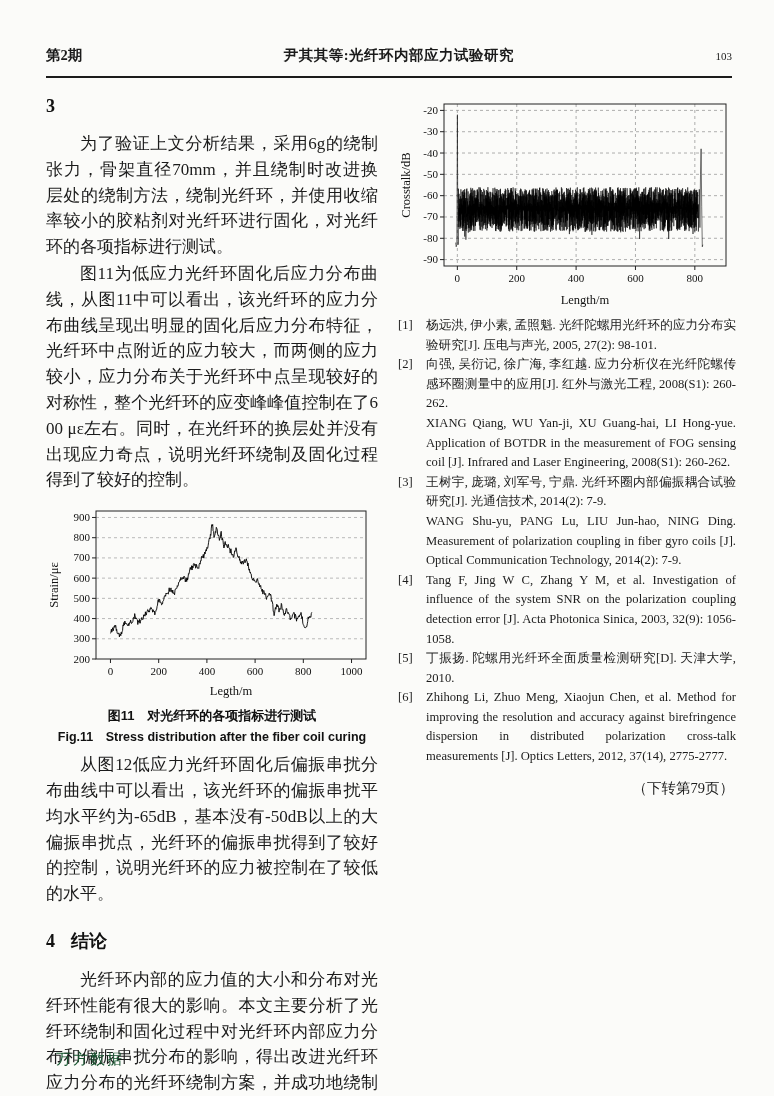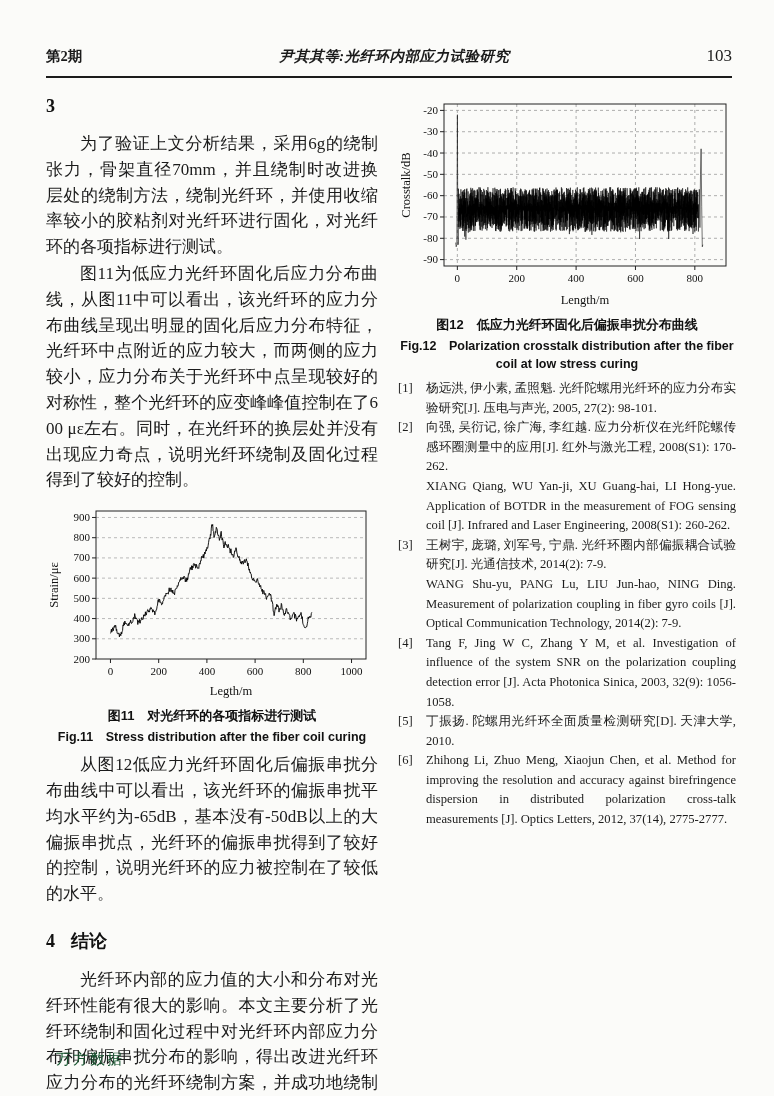--- a/index.html
+++ b/index.html
@@ -3,22 +3,22 @@
 <meta charset="utf-8">
 <style>
   html,body{margin:0;padding:0;background:#d9d9d5;}
   .page{position:relative;width:774px;height:1096px;margin:0 auto;background:#fbfbf9;
         font-family:"Liberation Serif",serif;color:#1b1b1b;overflow:hidden;
         box-shadow:0 0 6px rgba(0,0,0,.25);}
   
   .header{position:absolute;top:46px;left:46px;width:686px;display:flex;
           justify-content:space-between;align-items:baseline;font-size:14.5px;}
   .header .issue{font-weight:bold;}
-  .header .running-title{font-weight:bold;letter-spacing:.5px;font-style:italic;}
-  .header .pageno{font-size:17px;}
+  .header .running-title{font-weight:bold;letter-spacing:.5px;}
+  .header .pageno{font-size:11px;}
   .header-rule{position:absolute;top:76px;left:46px;width:686px;height:2px;background:#1b1b1b;}
   
   .col{position:absolute;top:92px;}
   .col-left{left:46px;width:332px;}
   .col-right{left:398px;top:88px;width:338px;}
   
   .sec-heading{display:flex;gap:16px;align-items:baseline;margin:4px 0 14px 0;
                font-family:"Liberation Sans",sans-serif;font-weight:700;font-size:18px;color:#111;}
   .sec-heading .sec-no{font-family:"Liberation Serif",serif;font-weight:700;}
   .sec4{margin-top:22px;}
@@ -162,37 +162,33 @@
           <line x1="42" x2="46" y1="120.9736842105263" y2="120.9736842105263" stroke="#222" stroke-width="1"></line>
           <text x="40" y="124.4736842105263" text-anchor="end" font-size="11" font-family="Liberation Serif, serif" fill="#111">-70</text>
           <line x1="42" x2="46" y1="142.28947368421052" y2="142.28947368421052" stroke="#222" stroke-width="1"></line>
           <text x="40" y="145.78947368421052" text-anchor="end" font-size="11" font-family="Liberation Serif, serif" fill="#111">-80</text>
           <line x1="42" x2="46" y1="163.60526315789474" y2="163.60526315789474" stroke="#222" stroke-width="1"></line>
           <text x="40" y="167.10526315789474" text-anchor="end" font-size="11" font-family="Liberation Serif, serif" fill="#111">-90</text>
           <text x="187" y="208" text-anchor="middle" font-size="12.5" font-family="Liberation Serif, serif" fill="#111">Length/m</text>
           <text x="12" y="89" text-anchor="middle" font-size="12.5" font-family="Liberation Serif, serif" fill="#111" transform="rotate(-90 12 89)">Crosstalk/dB</text>
           <path d="M57.6 146.6L58.2 150.8L58.8 148.7L59.1 89.0L59.4 18.7L59.7 99.7L60.0 140.2L60.2 148.7L60.5 92.7L60.7 131.1L60.8 112.0L61.0 125.7L61.1 97.8L61.3 124.6L61.4 102.8L61.6 119.8L61.7 108.1L61.9 132.9L62.0 111.5L62.2 131.2L62.3 103.3L62.5 130.1L62.6 100.3L62.8 128.6L62.9 93.3L63.1 132.1L63.2 102.3L63.4 118.3L63.5 103.2L63.7 117.1L63.8 107.7L64.0 123.9L64.1 96.0L64.3 130.5L64.4 109.3L64.6 135.0L64.7 95.4L64.9 132.2L65.0 101.8L65.2 126.3L65.3 94.1L65.5 130.2L65.6 105.0L65.8 134.9L65.9 99.0L66.1 124.8L66.2 96.6L66.4 121.1L66.5 93.3L66.7 140.6L66.8 96.5L67.0 127.0L67.1 106.0L67.3 117.3L67.4 104.4L67.6 133.3L67.7 102.1L67.9 143.7L68.0 102.2L68.2 134.9L68.3 93.3L68.5 121.1L68.6 117.7L68.8 132.7L68.9 92.5L69.1 125.1L69.2 111.3L69.4 129.0L69.5 105.4L69.7 125.9L69.8 102.4L70.0 119.7L70.1 95.4L70.3 136.6L70.4 110.6L70.6 131.7L70.7 108.7L70.9 117.8L71.0 110.0L71.2 132.2L71.3 100.3L71.5 123.9L71.6 105.0L71.8 135.8L71.9 97.7L72.1 127.1L72.2 108.7L72.4 134.4L72.5 97.1L72.7 130.1L72.8 91.8L73.0 132.5L73.1 99.4L73.3 130.6L73.4 93.7L73.6 134.2L73.7 109.7L73.9 124.5L74.0 96.6L74.2 128.8L74.3 101.5L74.5 119.5L74.6 92.3L74.8 126.3L74.9 100.1L75.1 130.0L75.2 104.8L75.4 134.9L75.5 108.1L75.7 130.8L75.8 94.9L76.0 119.0L76.1 93.9L76.3 121.6L76.4 107.7L76.6 117.3L76.7 102.1L76.9 134.9L77.0 94.6L77.2 129.8L77.3 101.4L77.5 129.6L77.6 103.7L77.8 124.8L77.9 102.9L78.1 125.9L78.2 102.3L78.4 126.1L78.5 101.6L78.7 120.8L78.8 99.3L79.0 116.3L79.1 93.8L79.3 114.2L79.4 93.4L79.6 124.3L79.7 97.6L79.9 125.8L80.0 95.6L80.2 119.6L80.3 103.2L80.5 122.6L80.6 110.8L80.8 121.1L80.9 91.3L81.1 125.1L81.2 108.2L81.4 129.6L81.5 111.0L81.7 121.2L81.8 106.1L82.0 133.6L82.1 91.3L82.3 134.2L82.4 92.7L82.6 118.7L82.7 108.4L82.9 117.3L83.0 98.3L83.2 126.0L83.3 94.0L83.5 119.6L83.6 107.9L83.8 130.7L83.9 105.7L84.1 134.6L84.2 111.7L84.4 125.3L84.5 95.9L84.7 113.7L84.8 107.7L85.0 132.5L85.1 98.6L85.3 120.2L85.4 109.1L85.6 129.5L85.7 92.9L85.9 116.9L86.0 102.9L86.2 128.8L86.3 110.2L86.5 127.0L86.6 94.5L86.8 118.0L86.9 110.5L87.1 121.6L87.2 109.6L87.4 133.1L87.5 99.3L87.7 126.6L87.8 101.8L88.0 129.3L88.1 99.4L88.3 116.6L88.4 94.0L88.6 119.4L88.7 102.8L88.9 134.5L89.0 102.3L89.2 121.6L89.3 95.7L89.5 132.1L89.6 95.4L89.8 128.2L89.9 91.2L90.1 127.6L90.2 105.9L90.4 120.1L90.5 96.7L90.7 122.5L90.8 100.5L91.0 124.6L91.1 100.5L91.3 118.1L91.4 105.8L91.6 125.8L91.7 102.7L91.9 128.4L92.0 95.7L92.2 130.0L92.3 96.2L92.5 130.5L92.6 103.1L92.8 124.8L92.9 106.4L93.1 118.0L93.2 105.2L93.4 122.4L93.5 108.9L93.7 120.0L93.8 101.4L94.0 131.9L94.1 96.3L94.3 127.9L94.4 109.9L94.6 123.9L94.7 97.7L94.9 117.6L95.0 92.2L95.2 127.6L95.3 98.8L95.5 129.2L95.6 111.0L95.8 119.2L95.9 104.5L96.1 119.6L96.2 111.5L96.4 122.7L96.5 99.3L96.7 128.1L96.8 91.7L97.0 127.9L97.1 100.0L97.3 124.2L97.4 97.0L97.6 134.8L97.7 110.0L97.9 135.1L98.0 93.1L98.2 129.9L98.3 103.4L98.5 129.9L98.6 95.4L98.8 125.3L98.9 97.9L99.1 133.0L99.2 93.1L99.4 127.6L99.5 102.3L99.7 123.1L99.8 99.7L100.0 129.0L100.1 114.5L100.3 131.0L100.4 94.1L100.6 133.5L100.7 108.8L100.9 133.4L101.0 110.4L101.2 120.6L101.3 102.5L101.5 129.9L101.6 101.7L101.8 135.3L101.9 93.7L102.1 117.6L102.2 109.0L102.4 128.5L102.5 92.8L102.7 135.7L102.8 97.9L103.0 132.8L103.1 98.4L103.3 134.6L103.4 100.3L103.6 130.0L103.7 101.2L103.9 130.2L104.0 110.0L104.2 116.5L104.3 105.7L104.5 129.3L104.6 97.3L104.8 116.0L104.9 102.5L105.1 125.9L105.2 103.1L105.4 117.5L105.5 98.5L105.7 127.2L105.8 98.5L106.0 122.6L106.1 97.5L106.3 127.8L106.4 104.2L106.6 124.6L106.7 105.5L106.9 124.6L107.0 95.0L107.2 118.7L107.3 92.8L107.5 118.7L107.6 110.0L107.8 121.0L107.9 93.9L108.1 130.5L108.2 102.0L108.4 129.4L108.5 110.0L108.7 125.5L108.8 109.1L109.0 129.3L109.1 102.0L109.3 113.6L109.4 101.7L109.6 112.7L109.7 92.2L109.9 121.9L110.0 97.6L110.2 112.9L110.3 100.9L110.5 132.9L110.6 93.9L110.8 134.8L110.9 99.2L111.1 125.6L111.2 97.4L111.4 129.1L111.5 108.5L111.7 135.4L111.8 96.6L112.0 122.6L112.1 97.2L112.3 123.8L112.4 100.1L112.6 116.1L112.7 93.7L112.9 133.7L113.0 92.1L113.2 132.8L113.3 92.0L113.5 126.7L113.6 94.3L113.8 131.6L113.9 105.5L114.1 129.7L114.2 106.8L114.4 134.2L114.5 95.5L114.7 135.2L114.8 102.4L115.0 121.5L115.1 91.4L115.3 119.6L115.4 99.4L115.6 130.6L115.7 106.6L115.9 125.7L116.0 102.8L116.2 122.6L116.3 105.4L116.5 113.9L116.6 104.3L116.8 125.0L116.9 103.7L117.1 131.9L117.2 92.3L117.4 126.3L117.5 94.8L117.7 128.3L117.8 95.9L118.0 126.6L118.1 98.2L118.3 120.2L118.4 104.7L118.6 121.2L118.7 106.5L118.9 134.0L119.0 98.3L119.2 132.4L119.3 111.2L119.5 118.2L119.6 108.3L119.8 127.5L119.9 97.2L120.1 125.3L120.2 108.2L120.4 126.3L120.5 99.5L120.7 134.3L120.8 100.9L121.0 118.7L121.1 102.7L121.3 129.9L121.4 109.1L121.6 114.1L121.7 100.0L121.9 121.9L122.0 94.2L122.2 116.3L122.3 99.6L122.5 124.6L122.6 92.6L122.8 113.3L122.9 99.8L123.1 135.1L123.2 93.4L123.4 129.6L123.5 100.5L123.7 125.4L123.8 107.8L124.0 134.7L124.1 104.7L124.3 122.8L124.4 100.2L124.6 127.8L124.7 95.5L124.9 124.2L125.0 97.5L125.2 113.9L125.3 110.5L125.5 113.9L125.6 100.3L125.8 115.2L125.9 98.4L126.1 132.6L126.2 100.0L126.4 132.4L126.5 106.8L126.7 123.4L126.8 95.1L127.0 123.9L127.1 93.3L127.3 123.0L127.4 109.9L127.6 128.2L127.7 100.6L127.9 130.3L128.0 94.1L128.2 132.5L128.3 94.7L128.5 129.8L128.6 98.9L128.8 128.6L128.9 101.4L129.1 131.7L129.2 109.8L129.4 132.9L129.5 98.3L129.7 132.2L129.8 106.7L130.0 115.3L130.1 108.1L130.3 114.6L130.4 96.6L130.6 125.2L130.7 104.1L130.9 113.7L131.0 97.6L131.2 130.2L131.3 95.2L131.5 134.9L131.6 93.9L131.8 133.9L131.9 108.1L132.1 128.8L132.2 107.1L132.4 125.1L132.5 98.9L132.7 120.3L132.8 98.3L133.0 134.4L133.1 110.4L133.3 125.9L133.4 99.6L133.6 115.8L133.7 108.0L133.9 128.3L134.0 93.5L134.2 121.4L134.3 99.0L134.5 125.3L134.6 109.6L134.8 130.8L134.9 92.7L135.1 125.6L135.2 94.4L135.4 123.4L135.5 101.5L135.7 127.9L135.8 92.5L136.0 135.3L136.1 99.9L136.3 121.9L136.4 103.0L136.6 135.7L136.7 99.7L136.9 132.0L137.0 107.9L137.2 127.5L137.3 97.4L137.5 124.4L137.6 92.6L137.8 128.2L137.9 93.4L138.1 134.6L138.2 96.7L138.4 114.8L138.5 110.1L138.7 126.7L138.8 98.9L139.0 125.1L139.1 92.6L139.3 129.1L139.4 106.3L139.6 118.1L139.7 103.6L139.9 116.8L140.0 106.4L140.2 130.1L140.3 94.1L140.5 118.4L140.6 100.5L140.8 133.2L140.9 108.6L141.1 126.9L141.2 105.8L141.4 118.1L141.5 92.1L141.7 126.8L141.8 91.5L142.0 126.0L142.1 110.7L142.3 121.4L142.4 97.8L142.6 115.1L142.7 96.3L142.9 135.2L143.0 104.3L143.2 125.4L143.3 103.8L143.5 125.5L143.6 104.3L143.8 128.7L143.9 98.8L144.1 127.4L144.2 109.9L144.4 124.6L144.5 104.8L144.7 127.2L144.8 92.2L145.0 135.0L145.1 92.9L145.3 131.5L145.4 108.7L145.6 134.3L145.7 95.4L145.9 114.1L146.0 95.4L146.2 128.9L146.3 100.9L146.5 134.3L146.6 97.0L146.8 115.7L146.9 99.2L147.1 129.0L147.2 100.8L147.4 119.9L147.5 93.4L147.7 133.4L147.8 103.3L148.0 133.6L148.1 98.2L148.3 115.2L148.4 100.1L148.6 128.5L148.7 101.6L148.9 134.6L149.0 92.5L149.2 129.7L149.3 95.6L149.5 131.1L149.6 107.4L149.8 134.5L149.9 102.8L150.1 123.1L150.2 100.3L150.4 128.9L150.5 94.2L150.7 128.5L150.8 98.2L151.0 123.1L151.1 96.0L151.3 131.0L151.4 100.5L151.6 116.3L151.7 105.9L151.9 123.0L152.0 106.0L152.2 114.5L152.3 99.7L152.5 135.7L152.6 108.0L152.8 124.7L152.9 99.1L153.1 118.7L153.2 101.4L153.4 130.0L153.5 99.9L153.7 132.9L153.8 95.1L154.0 134.7L154.1 111.1L154.3 128.1L154.4 98.6L154.6 131.1L154.7 99.5L154.9 123.9L155.0 104.8L155.2 133.9L155.3 100.3L155.5 129.1L155.6 111.9L155.8 125.3L155.9 94.4L156.1 121.1L156.2 93.4L156.4 112.6L156.5 100.2L156.7 122.4L156.8 96.0L157.0 123.0L157.1 109.2L157.3 114.1L157.4 99.0L157.6 120.7L157.7 94.7L157.9 133.3L158.0 91.5L158.2 134.6L158.3 100.4L158.5 119.3L158.6 93.9L158.8 118.3L158.9 93.8L159.1 124.9L159.2 93.5L159.4 114.1L159.5 94.3L159.7 128.6L159.8 107.4L160.0 115.3L160.1 97.5L160.3 127.3L160.4 113.7L160.6 123.3L160.7 105.0L160.9 114.4L161.0 97.1L161.2 124.0L161.3 105.7L161.5 133.7L161.6 95.6L161.8 124.0L161.9 111.0L162.1 129.2L162.2 105.9L162.4 134.7L162.5 103.9L162.7 126.1L162.8 103.5L163.0 126.1L163.1 110.8L163.3 116.7L163.4 91.3L163.6 121.9L163.7 103.6L163.9 130.9L164.0 92.6L164.2 134.8L164.3 106.5L164.5 121.5L164.6 98.4L164.8 115.3L164.9 98.5L165.1 116.3L165.2 109.6L165.4 126.5L165.5 96.7L165.7 134.3L165.8 102.9L166.0 115.1L166.1 101.6L166.3 134.5L166.4 95.8L166.6 115.4L166.7 99.8L166.9 119.3L167.0 111.9L167.2 130.7L167.3 106.4L167.5 126.5L167.6 104.8L167.8 130.7L167.9 101.4L168.1 123.2L168.2 103.3L168.4 134.3L168.5 92.0L168.7 122.5L168.8 101.1L169.0 125.0L169.1 104.7L169.3 133.1L169.4 92.8L169.6 124.1L169.7 98.6L169.9 114.7L170.0 101.4L170.2 115.4L170.3 97.9L170.5 116.8L170.6 92.6L170.8 118.0L170.9 96.5L171.1 131.0L171.2 105.5L171.4 138.1L171.5 93.9L171.7 123.3L171.8 102.3L172.0 135.3L172.1 96.3L172.3 129.8L172.4 91.7L172.6 121.1L172.7 97.1L172.9 119.5L173.0 108.2L173.2 125.7L173.3 99.2L173.5 129.1L173.6 103.8L173.8 123.8L173.9 108.6L174.1 119.5L174.2 107.0L174.4 133.7L174.5 108.9L174.7 133.7L174.8 93.9L175.0 135.3L175.1 100.9L175.3 121.3L175.4 103.9L175.6 134.2L175.7 109.4L175.9 121.3L176.0 103.0L176.2 119.5L176.3 102.3L176.5 130.0L176.6 97.1L176.8 124.4L176.9 107.1L177.1 132.1L177.2 99.3L177.4 115.6L177.5 93.7L177.7 133.3L177.8 98.5L178.0 122.2L178.1 99.7L178.3 121.0L178.4 95.3L178.6 127.7L178.7 96.7L178.9 122.8L179.0 105.9L179.2 122.7L179.3 91.3L179.5 132.2L179.6 104.3L179.8 134.3L179.9 96.8L180.1 132.8L180.2 109.1L180.4 133.8L180.5 108.6L180.7 124.5L180.8 107.7L181.0 118.6L181.1 102.5L181.3 129.4L181.4 106.0L181.6 132.7L181.7 98.0L181.9 130.1L182.0 93.1L182.2 125.7L182.3 99.2L182.5 113.2L182.6 93.5L182.8 131.2L182.9 109.6L183.1 132.2L183.2 109.8L183.4 130.4L183.5 104.4L183.7 120.5L183.8 96.8L184.0 127.6L184.1 96.0L184.3 124.8L184.4 102.2L184.6 124.0L184.7 101.7L184.9 117.5L185.0 98.1L185.2 131.8L185.3 92.2L185.5 119.9L185.6 100.2L185.8 116.6L185.9 91.4L186.1 121.9L186.2 99.5L186.4 130.3L186.5 97.4L186.7 130.9L186.8 108.9L187.0 135.8L187.1 95.6L187.3 124.0L187.4 105.5L187.6 135.7L187.7 99.5L187.9 114.2L188.0 98.7L188.2 131.1L188.3 99.6L188.5 133.6L188.6 109.0L188.8 134.6L188.9 104.2L189.1 119.7L189.2 96.8L189.4 132.0L189.5 105.4L189.7 131.9L189.8 102.1L190.0 133.6L190.1 98.0L190.3 128.0L190.4 93.0L190.6 116.7L190.7 95.1L190.9 125.3L191.0 99.4L191.2 122.8L191.3 100.7L191.5 125.4L191.6 93.6L191.8 135.5L191.9 91.9L192.1 122.9L192.2 104.3L192.4 126.0L192.5 97.4L192.7 127.1L192.8 106.1L193.0 134.7L193.1 99.0L193.3 133.5L193.4 91.6L193.6 128.1L193.7 104.7L193.9 138.9L194.0 104.0L194.2 122.2L194.3 109.8L194.5 127.9L194.6 92.5L194.8 125.0L194.9 96.1L195.1 127.1L195.2 95.2L195.4 135.2L195.5 98.8L195.7 123.6L195.8 105.8L196.0 126.4L196.1 111.9L196.3 116.8L196.4 93.4L196.6 114.6L196.7 94.3L196.9 131.5L197.0 94.7L197.2 135.6L197.3 97.4L197.5 130.0L197.6 91.6L197.8 134.7L197.9 103.2L198.1 118.8L198.2 93.8L198.4 128.1L198.5 95.3L198.7 120.6L198.8 100.8L199.0 128.7L199.1 107.4L199.3 131.0L199.4 101.3L199.6 125.6L199.7 100.1L199.9 123.4L200.0 104.3L200.2 118.8L200.3 91.6L200.5 121.2L200.6 97.0L200.8 125.2L200.9 103.0L201.1 133.8L201.2 99.5L201.4 134.1L201.5 103.1L201.7 134.2L201.8 100.9L202.0 120.9L202.1 104.2L202.3 124.1L202.4 104.8L202.6 131.2L202.7 105.9L202.9 116.5L203.0 95.0L203.2 131.0L203.3 100.4L203.5 124.4L203.6 104.5L203.8 129.6L203.9 104.4L204.1 114.5L204.2 107.4L204.4 120.9L204.5 94.5L204.7 133.6L204.8 97.8L205.0 112.6L205.1 102.5L205.3 134.6L205.4 105.0L205.6 132.3L205.7 100.0L205.9 131.0L206.0 92.7L206.2 135.3L206.3 109.8L206.5 125.7L206.6 100.8L206.8 128.0L206.9 105.5L207.1 134.0L207.2 109.2L207.4 127.4L207.5 94.1L207.7 126.5L207.8 92.6L208.0 131.0L208.1 92.5L208.3 119.8L208.4 100.1L208.6 135.6L208.7 102.1L208.9 124.1L209.0 94.9L209.2 129.8L209.3 110.5L209.5 129.7L209.6 101.2L209.8 124.4L209.9 101.7L210.1 129.8L210.2 105.8L210.4 115.0L210.5 96.8L210.7 125.8L210.8 106.4L211.0 114.3L211.1 107.3L211.3 124.7L211.4 107.1L211.6 124.1L211.7 91.3L211.9 123.7L212.0 110.8L212.2 122.8L212.3 100.4L212.5 121.8L212.6 91.2L212.8 135.3L212.9 105.7L213.1 124.4L213.2 95.2L213.4 124.7L213.5 107.5L213.7 133.2L213.8 94.9L214.0 119.7L214.1 101.5L214.3 126.5L214.4 96.5L214.6 133.4L214.7 93.3L214.9 126.1L215.0 94.4L215.2 129.4L215.3 98.8L215.5 128.9L215.6 100.9L215.8 113.9L215.9 98.4L216.1 135.1L216.2 111.0L216.4 134.3L216.5 106.9L216.7 132.5L216.8 109.8L217.0 115.9L217.1 106.6L217.3 133.7L217.4 96.9L217.6 114.9L217.7 105.1L217.9 122.0L218.0 107.0L218.2 121.5L218.3 107.0L218.5 129.2L218.6 102.0L218.8 134.8L218.9 99.3L219.1 130.6L219.2 109.7L219.4 135.5L219.5 92.1L219.7 116.2L219.8 103.4L220.0 135.4L220.1 91.3L220.3 131.4L220.4 98.9L220.6 126.9L220.7 99.9L220.9 117.1L221.0 93.6L221.2 129.8L221.3 98.6L221.5 134.0L221.6 100.9L221.8 120.9L221.9 94.7L222.1 131.1L222.2 94.7L222.4 134.7L222.5 92.2L222.7 136.3L222.8 99.6L223.0 124.7L223.1 99.2L223.3 118.8L223.4 95.4L223.6 130.7L223.7 100.5L223.9 123.6L224.0 106.4L224.2 135.0L224.3 95.4L224.5 123.5L224.6 100.3L224.8 117.5L224.9 98.4L225.1 135.9L225.2 92.2L225.4 120.0L225.5 95.0L225.7 119.3L225.8 102.2L226.0 125.8L226.1 92.3L226.3 123.7L226.4 98.9L226.6 116.9L226.7 96.7L226.9 131.7L227.0 94.1L227.2 127.7L227.3 91.9L227.5 135.6L227.6 102.5L227.8 113.6L227.9 109.9L228.1 124.5L228.2 112.2L228.4 131.2L228.5 106.9L228.7 120.5L228.8 101.5L229.0 119.1L229.1 92.2L229.3 132.0L229.4 105.0L229.6 127.0L229.7 100.0L229.9 121.8L230.0 110.7L230.2 130.2L230.3 107.6L230.5 112.9L230.6 99.2L230.8 120.2L230.9 103.5L231.1 130.0L231.2 99.1L231.4 113.1L231.5 103.4L231.7 132.7L231.8 110.1L232.0 133.7L232.1 92.0L232.3 123.1L232.4 94.4L232.6 118.7L232.7 93.4L232.9 128.7L233.0 106.1L233.2 123.8L233.3 97.3L233.5 121.7L233.6 110.7L233.8 115.1L233.9 97.8L234.1 115.9L234.2 94.8L234.4 132.7L234.5 95.9L234.7 118.2L234.8 102.9L235.0 114.3L235.1 100.0L235.3 132.5L235.4 98.7L235.6 130.8L235.7 94.3L235.9 130.8L236.0 92.9L236.2 133.1L236.3 101.4L236.5 115.0L236.6 103.3L236.8 118.0L236.9 92.1L237.1 122.0L237.2 93.1L237.4 132.6L237.5 101.8L237.7 121.0L237.8 101.0L238.0 135.1L238.1 92.8L238.3 123.0L238.4 91.7L238.6 115.3L238.7 99.6L238.9 117.6L239.0 97.3L239.2 128.3L239.3 94.9L239.5 120.2L239.6 94.9L239.8 131.6L239.9 99.8L240.1 135.3L240.2 102.1L240.4 119.2L240.5 101.6L240.7 128.2L240.8 91.3L241.0 125.1L241.1 100.2L241.3 126.8L241.4 105.2L241.6 143.0L241.7 105.1L241.9 127.6L242.0 102.5L242.2 131.3L242.3 100.7L242.5 130.9L242.6 97.8L242.8 115.7L242.9 111.1L243.1 135.2L243.2 100.5L243.4 128.2L243.5 105.6L243.7 124.7L243.8 95.9L244.0 129.2L244.1 97.7L244.3 117.7L244.4 96.1L244.6 127.2L244.7 95.8L244.9 131.4L245.0 108.3L245.2 126.8L245.3 101.3L245.5 119.0L245.6 92.8L245.8 127.9L245.9 109.3L246.1 133.2L246.2 98.5L246.4 118.2L246.5 98.4L246.7 127.8L246.8 92.6L247.0 127.9L247.1 100.5L247.3 132.2L247.4 99.2L247.6 125.8L247.7 91.2L247.9 123.1L248.0 107.9L248.2 122.8L248.3 106.3L248.5 123.1L248.6 99.4L248.8 127.8L248.9 104.2L249.1 118.0L249.2 99.0L249.4 122.0L249.5 99.0L249.7 118.9L249.8 98.0L250.0 126.1L250.1 107.9L250.3 129.3L250.4 96.6L250.6 127.7L250.7 96.3L250.9 123.6L251.0 93.8L251.2 134.5L251.3 108.4L251.5 132.9L251.6 91.8L251.8 130.4L251.9 101.4L252.1 134.9L252.2 105.4L252.4 129.5L252.5 101.5L252.7 115.9L252.8 91.7L253.0 124.6L253.1 105.2L253.3 131.6L253.4 91.3L253.6 127.1L253.7 106.1L253.9 133.9L254.0 95.6L254.2 128.7L254.3 103.8L254.5 125.8L254.6 105.4L254.8 127.0L254.9 107.0L255.1 122.3L255.2 107.0L255.4 123.0L255.5 95.5L255.7 130.2L255.8 101.8L256.0 132.7L256.1 96.7L256.3 116.3L256.4 93.5L256.6 117.5L256.7 99.4L256.9 127.6L257.0 105.0L257.2 123.9L257.3 107.7L257.5 127.7L257.6 91.3L257.8 128.0L257.9 93.3L258.1 115.8L258.2 103.0L258.4 132.3L258.5 106.5L258.7 124.1L258.8 107.6L259.0 118.4L259.1 91.3L259.3 120.3L259.4 107.3L259.6 122.1L259.7 103.5L259.9 124.7L260.0 105.1L260.2 119.8L260.3 96.0L260.5 122.2L260.6 106.7L260.8 123.5L260.9 98.2L261.1 114.2L261.2 97.5L261.4 115.6L261.5 91.6L261.7 119.5L261.8 104.0L262.0 124.4L262.1 107.3L262.3 134.6L262.4 92.8L262.6 116.4L262.7 97.5L262.9 121.1L263.0 110.7L263.2 125.8L263.3 107.8L263.5 119.5L263.6 99.6L263.8 117.8L263.9 96.4L264.1 133.8L264.2 94.2L264.4 116.6L264.5 106.6L264.7 134.2L264.8 93.9L265.0 129.1L265.1 100.5L265.3 114.1L265.4 93.3L265.6 135.3L265.7 100.3L265.9 133.6L266.0 105.2L266.2 131.0L266.3 102.8L266.5 130.4L266.6 98.7L266.8 132.4L266.9 99.7L267.1 130.3L267.2 104.9L267.4 126.4L267.5 95.1L267.7 112.5L267.8 92.1L268.0 117.2L268.1 102.8L268.3 123.0L268.4 93.2L268.6 124.1L268.7 106.4L268.9 123.9L269.0 107.3L269.2 117.7L269.3 94.2L269.5 134.6L269.6 106.4L269.8 133.5L269.9 100.4L270.1 135.7L270.2 99.6L270.4 127.4L270.5 91.5L270.7 143.0L270.8 110.2L271.0 134.7L271.1 108.1L271.3 134.8L271.4 92.7L271.6 121.4L271.7 96.7L271.9 131.4L272.0 96.9L272.2 113.8L272.3 103.6L272.5 116.6L272.6 99.2L272.8 124.5L272.9 94.0L273.1 135.0L273.2 97.9L273.4 124.4L273.5 111.2L273.7 134.2L273.8 97.1L274.0 120.1L274.1 94.3L274.3 126.5L274.4 99.0L274.6 117.7L274.7 93.3L274.9 118.0L275.0 107.6L275.2 122.2L275.3 110.3L275.5 122.3L275.6 110.9L275.8 130.2L275.9 102.8L276.1 122.0L276.2 95.1L276.4 115.6L276.5 101.9L276.7 117.9L276.8 93.0L277.0 120.8L277.1 96.9L277.3 121.4L277.4 103.3L277.6 124.2L277.7 108.9L277.9 117.6L278.0 93.1L278.2 122.0L278.3 106.6L278.5 133.1L278.6 106.2L278.8 117.3L278.9 110.1L279.1 112.8L279.2 103.8L279.4 134.5L279.5 91.8L279.7 131.9L279.8 91.6L280.0 133.5L280.1 105.0L280.3 115.5L280.4 97.3L280.6 119.9L280.7 97.2L280.9 132.8L281.0 103.6L281.2 132.1L281.3 94.8L281.5 125.8L281.6 93.3L281.8 133.9L281.9 105.3L282.1 131.3L282.2 94.4L282.4 113.0L282.5 109.5L282.7 124.6L282.8 96.2L283.0 118.6L283.1 103.2L283.3 112.9L283.4 93.7L283.6 130.7L283.7 97.8L283.9 128.3L284.0 98.9L284.2 124.0L284.3 111.3L284.5 123.2L284.6 92.2L284.8 126.9L284.9 99.9L285.1 114.2L285.2 108.1L285.4 121.8L285.5 99.8L285.7 129.7L285.8 104.9L286.0 119.8L286.1 99.3L286.3 128.8L286.4 101.1L286.6 134.9L286.7 96.2L286.9 133.2L287.0 99.0L287.2 114.0L287.3 97.6L287.5 126.5L287.6 93.2L287.8 134.5L287.9 111.3L288.1 133.3L288.2 94.7L288.4 116.5L288.5 96.7L288.7 127.2L288.8 107.5L289.0 121.3L289.1 97.8L289.3 122.1L289.4 96.9L289.6 128.5L289.7 91.4L289.9 114.2L290.0 100.6L290.2 126.0L290.3 95.6L290.5 129.8L290.6 105.6L290.8 130.4L290.9 108.7L291.1 135.1L291.2 98.7L291.4 128.5L291.5 97.7L291.7 131.8L291.8 97.1L292.0 116.3L292.1 95.3L292.3 131.1L292.4 102.7L292.6 130.4L292.7 94.5L292.9 124.2L293.0 103.3L293.2 129.2L293.3 100.9L293.5 131.2L293.6 94.8L293.8 132.3L293.9 109.3L294.1 118.7L294.2 98.1L294.4 113.3L294.5 111.9L294.7 129.1L294.8 105.2L295.0 138.0L295.1 95.5L295.3 118.7L295.4 107.7L295.6 126.1L295.7 107.7L295.9 131.8L296.0 94.1L296.2 124.6L296.3 93.3L296.5 131.5L296.6 96.3L296.8 135.6L296.9 106.5L297.1 123.4L297.2 94.1L297.4 122.7L297.5 106.6L297.7 129.5L297.8 101.1L298.0 131.0L298.1 94.7L298.3 134.7L298.4 102.8L298.6 117.9L298.7 93.9L298.9 121.4L299.0 96.9L299.2 113.0L299.3 110.5L299.5 115.6L299.6 96.0L299.8 122.0L299.9 108.7L300.1 122.3L300.2 108.3L300.4 135.5L300.7 121.0L301.3 93.3L301.9 131.6L302.5 78.3L303.1 52.8L303.7 110.3L304.3 150.8L304.8 148.7" fill="none" stroke="#000" stroke-width="0.55"></path>
         </svg>
-      <figcaption>
-        <div class="cap-zh">图12　低应力光纤环固化后偏振串扰分布曲线</div>
-        <div class="cap-en">Fig.12　Polarization crosstalk distribution after the fiber coil at low stress curing</div>
-      </figcaption>
     </figure>
 
     <div class="refs">
         <div class="ref">
           <div class="ref-no">[1]</div>
           <div class="ref-body">
             <p>杨远洪, 伊小素, 孟照魁. 光纤陀螺用光纤环的应力分布实验研究[J]. 压电与声光, 2005, 27(2): 98-101.</p>
           </div>
         </div>
         <div class="ref">
           <div class="ref-no">[2]</div>
           <div class="ref-body">
-            <p>向强, 吴衍记, 徐广海, 李红越. 应力分析仪在光纤陀螺传感环圈测量中的应用[J]. 红外与激光工程, 2008(S1): 170-262.</p>
+            <p>向强, 吴衍记, 徐广海, 李红越. 应力分析仪在光纤陀螺传感环圈测量中的应用[J]. 红外与激光工程, 2008(S1): 260-262.</p>
             <p>XIANG Qiang, WU Yan-ji, XU Guang-hai, LI Hong-yue. Application of BOTDR in the measurement of FOG sensing coil [J]. Infrared and Laser Engineering, 2008(S1): 260-262.</p>
           </div>
         </div>
         <div class="ref">
           <div class="ref-no">[3]</div>
           <div class="ref-body">
             <p>王树宇, 庞璐, 刘军号, 宁鼎. 光纤环圈内部偏振耦合试验研究[J]. 光通信技术, 2014(2): 7-9.</p>
             <p>WANG Shu-yu, PANG Lu, LIU Jun-hao, NING Ding. Measurement of polarization coupling in fiber gyro coils [J]. Optical Communication Technology, 2014(2): 7-9.</p>
           </div>
         </div>
@@ -209,16 +205,17 @@
           </div>
         </div>
         <div class="ref">
           <div class="ref-no">[6]</div>
           <div class="ref-body">
             <p>Zhihong Li, Zhuo Meng, Xiaojun Chen, et al. Method for improving the resolution and accuracy against birefringence dispersion in distributed polarization cross-talk measurements [J]. Optics Letters, 2012, 37(14), 2775-2777.</p>
           </div>
         </div>
       </div>
 
+    <div class="continuation">（下转第79页）</div>
   </div>
 
   <div class="watermark">万方数据</div>
 </div>
 
 </body></html>

